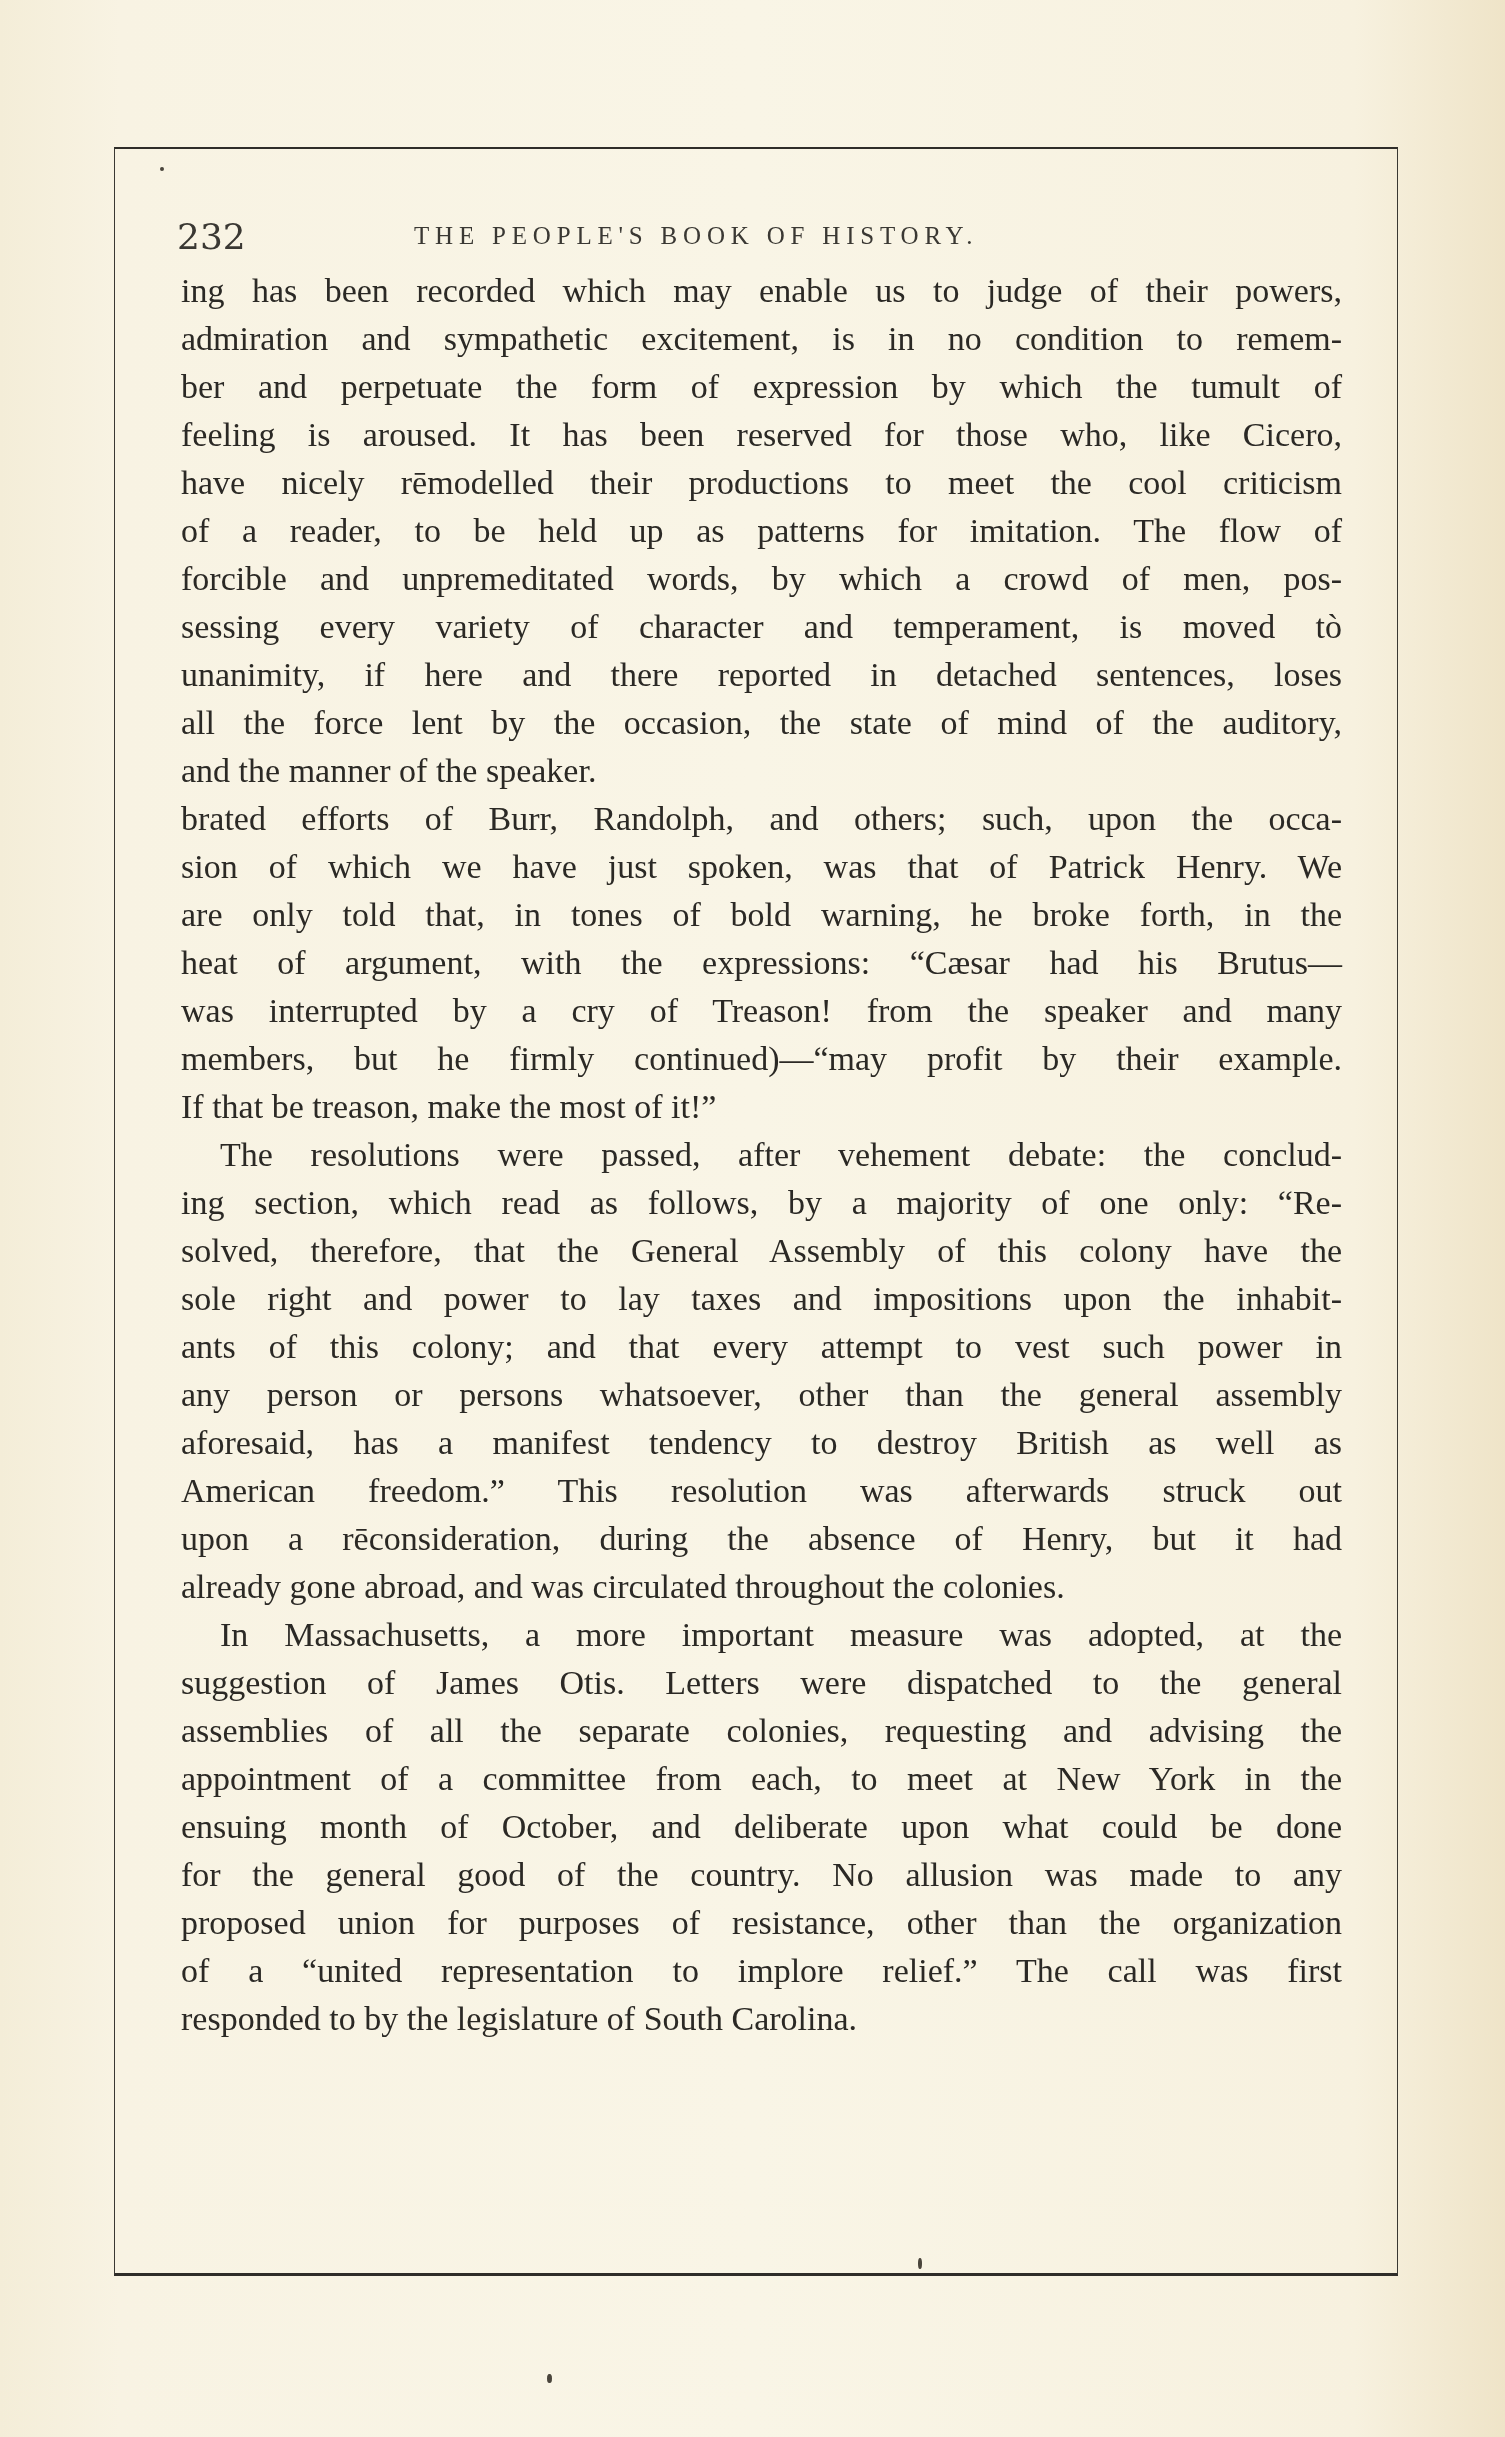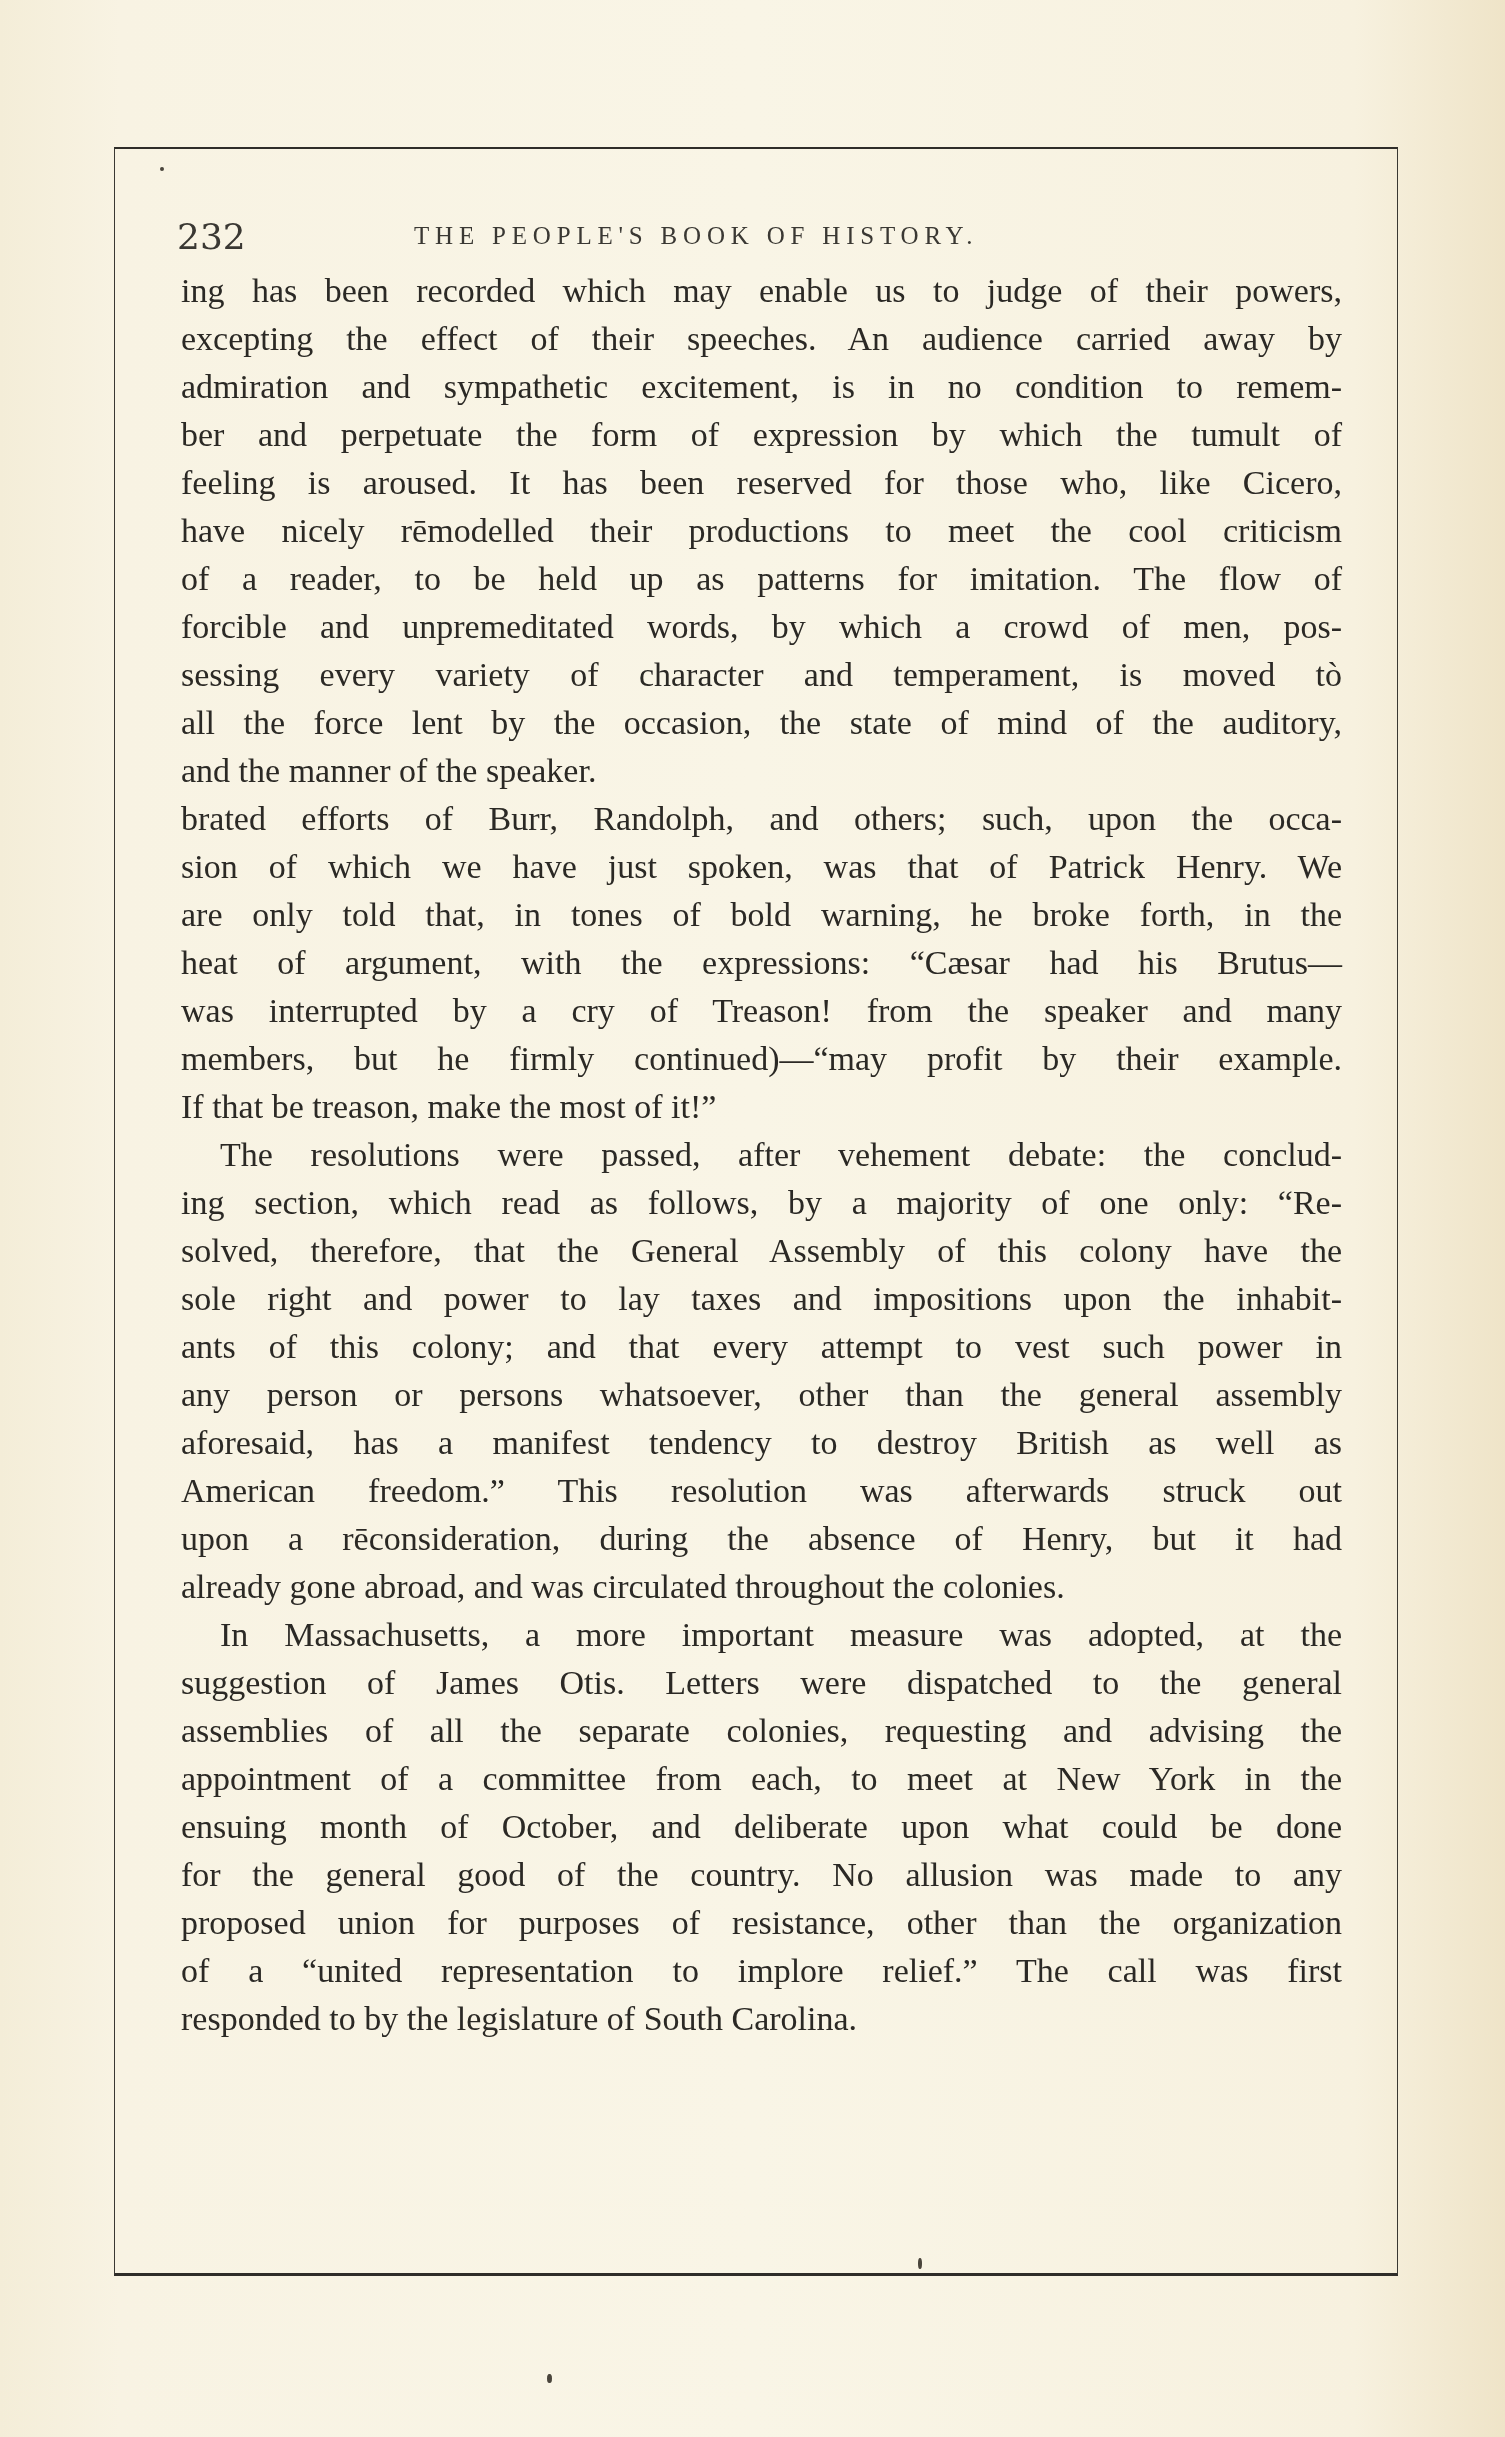--- a/index.html
+++ b/index.html
@@ -88,28 +88,28 @@
 
 <div class="page-frame">
 
   <div class="running-head">
     <span class="page-number">232</span>
     <span class="running-title">THE PEOPLE'S BOOK OF HISTORY.</span>
   </div>
 
   <div class="body-text">
     <span class="line">ing has been recorded which may enable us to judge of their powers,</span>
-    <span class="line">excepting the effect of their speeches.  An audience carried away by</span>
     <span class="line">admiration and sympathetic excitement, is in no condition to remem-</span>
     <span class="line">ber and perpetuate the form of expression by which the tumult of</span>
     <span class="line">feeling is aroused.  It has been reserved for those who, like Cicero,</span>
     <span class="line">have nicely rēmodelled their productions to meet the cool criticism</span>
     <span class="line">of a reader, to be held up as patterns for imitation.  The flow of</span>
     <span class="line">forcible and unpremeditated words, by which a crowd of men, pos-</span>
     <span class="line">sessing every variety of character and temperament, is moved tò</span>
+    <span class="line">unanimity, if here and there reported in detached sentences, loses</span>
     <span class="line">all the force lent by the occasion, the state of mind of the auditory,</span>
     <span class="line last">and the manner of the speaker.</span>
 
     <span class="line">brated efforts of Burr, Randolph, and others; such, upon the occa-</span>
     <span class="line">sion of which we have just spoken, was that of Patrick Henry.  We</span>
     <span class="line">are only told that, in tones of bold warning, he broke forth, in the</span>
     <span class="line">heat of argument, with the expressions: “Cæsar had his Brutus—</span>
     <span class="line">was interrupted by a cry of Treason! from the speaker and many</span>
     <span class="line">members, but he firmly continued)—“may profit by their example.</span>
     <span class="line last">If that be treason, make the most of it!”</span>

